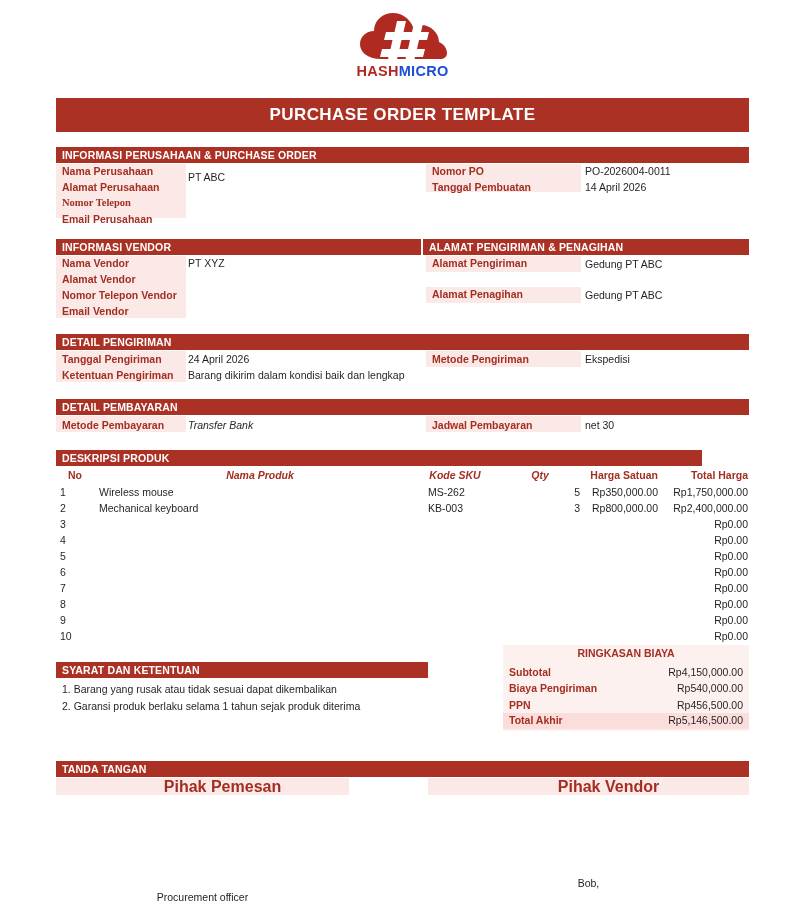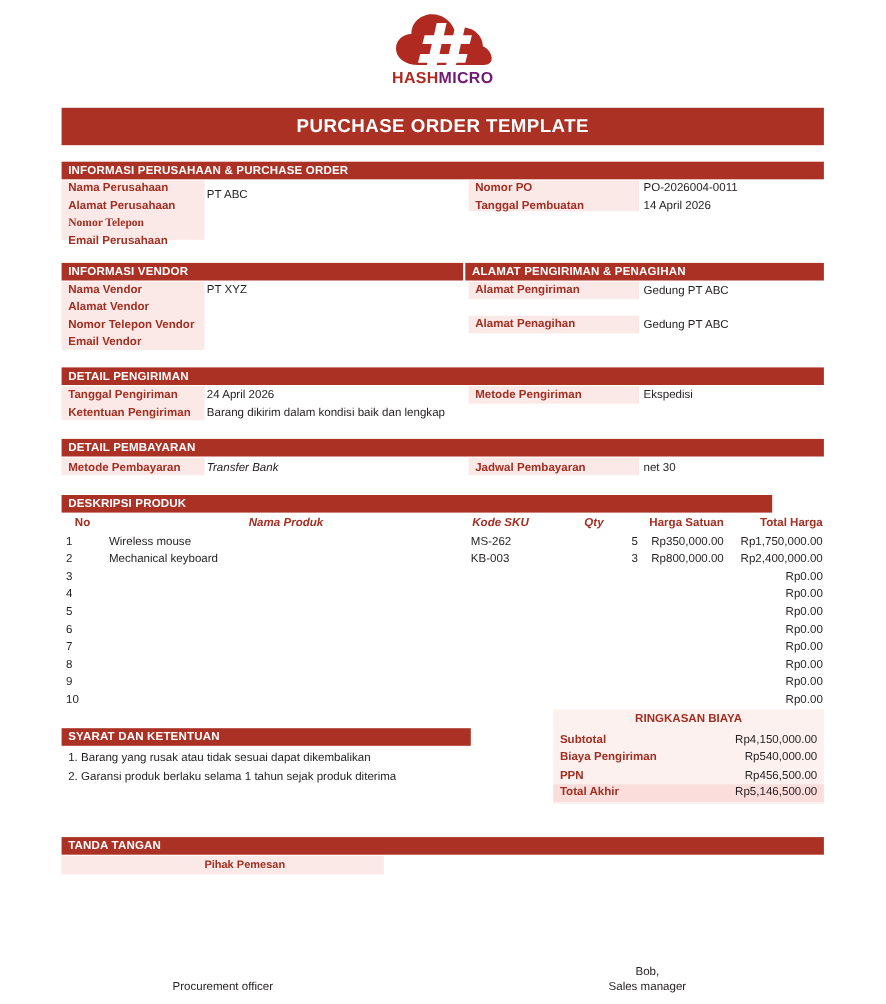--- a/index.html
+++ b/index.html
@@ -32,21 +32,21 @@
   }
   .logo-mark { width: 92px; height: 50px; display: block; }
   .logo-text {
     margin-top: 2px;
     font-size: 14.5px;
     font-weight: bold;
     letter-spacing: 0.3px;
     line-height: 1;
   }
   .logo-text .t1 { color: #b02a21; }
-  .logo-text .t2 { color: #701a75; }
+  .logo-text .t2 { color: #1d4ed8; }
 
   
   .title-bar {
     position: absolute;
     left: 56px; top: 98px;
     width: 693px; height: 34px;
     background: #ac3125;
     display: flex; align-items: center; justify-content: center;
   }
   .title-bar .title-text {
@@ -159,21 +159,21 @@
   }
 
   
   .sig-head {
     position: absolute;
     background: #fbe9e7;
     height: 17px;
     display: flex; align-items: center; justify-content: center;
   }
   .sig-head span {
-    font-size: 10px;
+    font-size: 16px;
     font-weight: bold;
     color: #a32e22;
     padding-left: 40px;
   }
   .sig-name {
     position: absolute;
     text-align: center;
     font-size: 10.5px;
     color: #231f20;
     line-height: 1.35;
@@ -385,19 +385,21 @@
   <div class="terms-item" style="left:62px; top:683px;">1. Barang yang rusak atau tidak sesuai dapat dikembalikan</div>
   <div class="terms-item" style="left:62px; top:700px;">2. Garansi produk berlaku selama 1 tahun sejak produk diterima</div>
 
   <div class="sec-bar" style="left:56px; top:761px; width:693px;">
     <span>TANDA TANGAN</span>
   </div>
 
   <div class="sig-head" style="left:56px; top:778px; width:293px;">
     <span>Pihak Pemesan</span>
   </div>
+  <div class="sig-head" style="left:428px; top:778px; width:321px;">
+    <span>Pihak Vendor</span>
+  </div>
 
   <div class="sig-name" style="left:56px; top:890px; width:293px;">Procurement officer</div>
 
   <div class="sig-name" style="left:428px; top:876px; width:321px;">Bob,</div>
-  <div class="sig-name" style="left:428px; top:890px; width:321px;">Sales manager</div>
 
 </div>
 
 </body></html>

